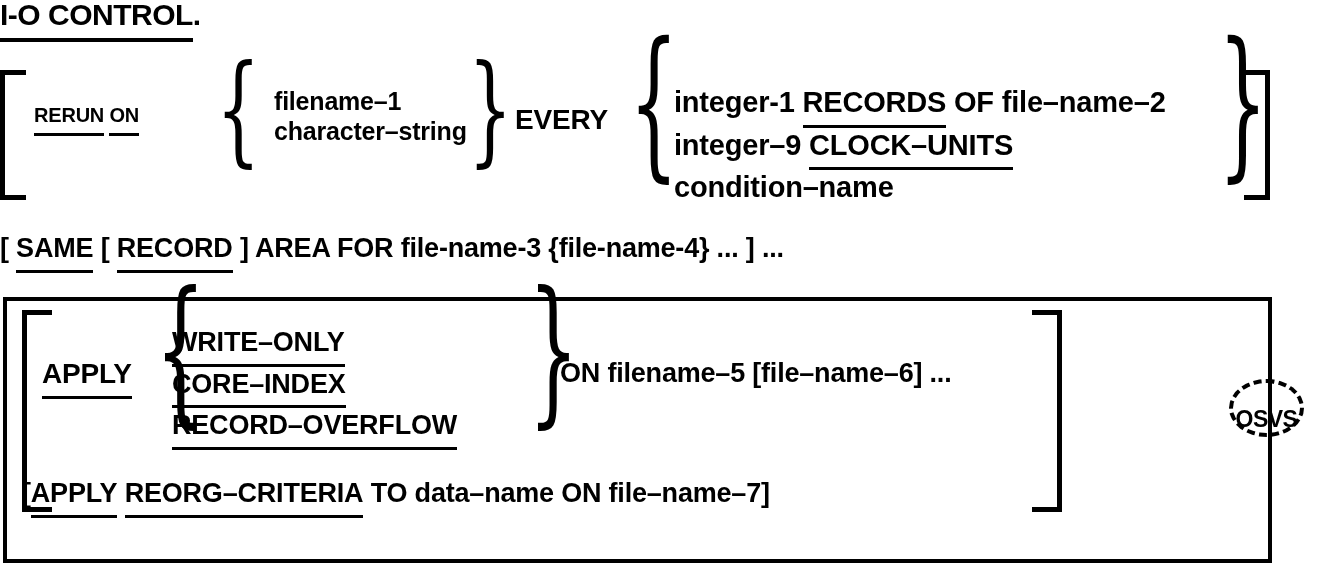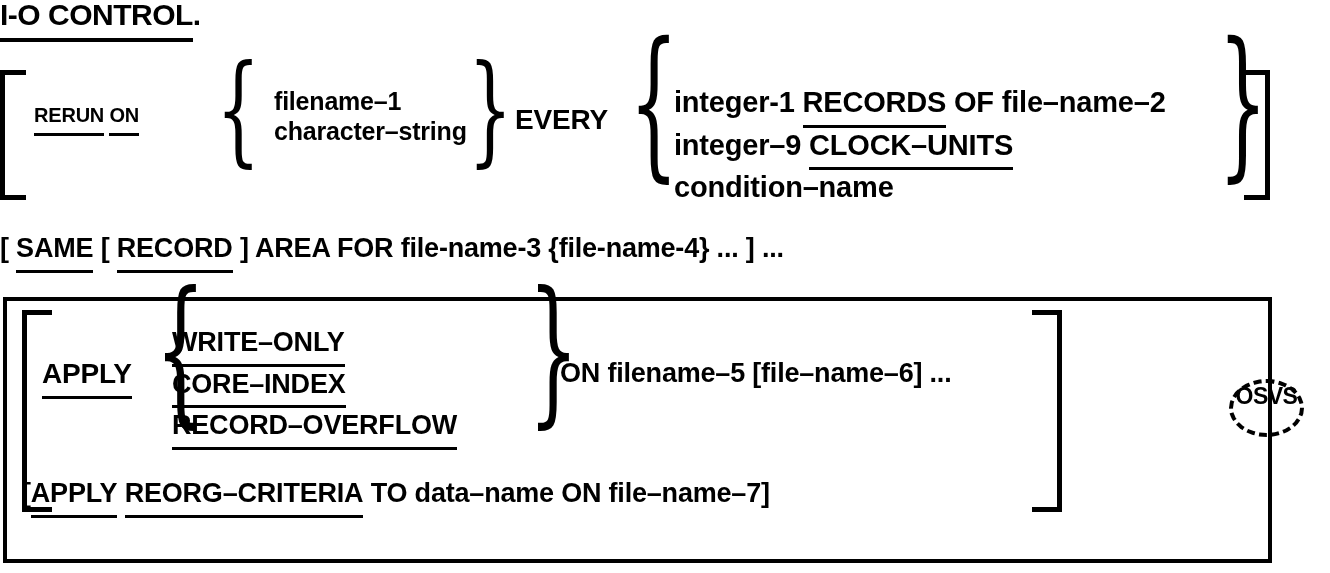--- a/index.html
+++ b/index.html
@@ -157,21 +157,21 @@
   
   #osvs-badge {
     left: 1229px;
     top: 379px;
     width: 75px;
     height: 58px;
     border: 4px dashed #000;
     border-radius: 50%;
     box-sizing: border-box;
     display: flex;
-    align-items: flex-start;
+    align-items: flex-end;
     justify-content: center;
     font-size: 23px;
     font-weight: bold;
     letter-spacing: -0.5px;
   }
 </style>
 </head>
 <body>
 
 <div class="abs kw" id="page-title">

